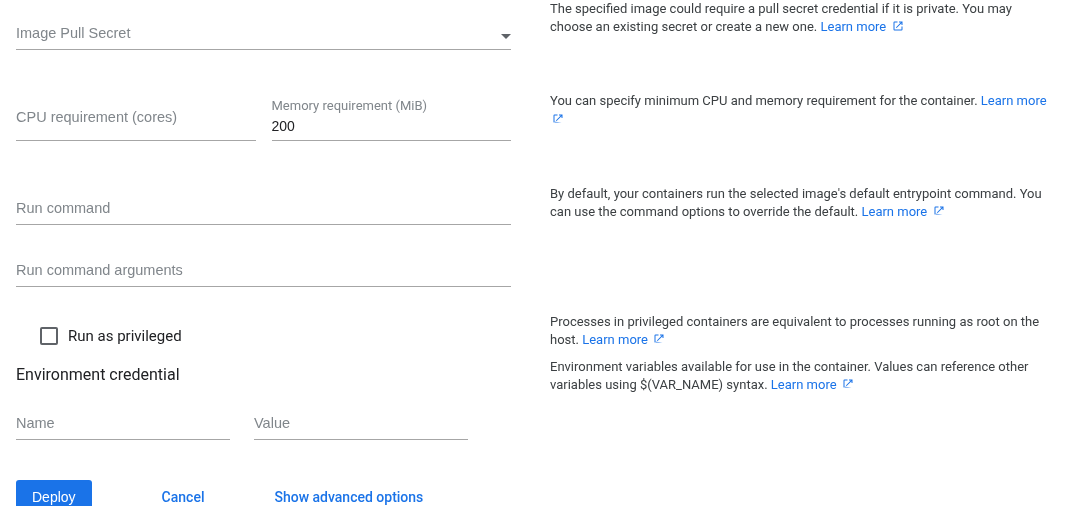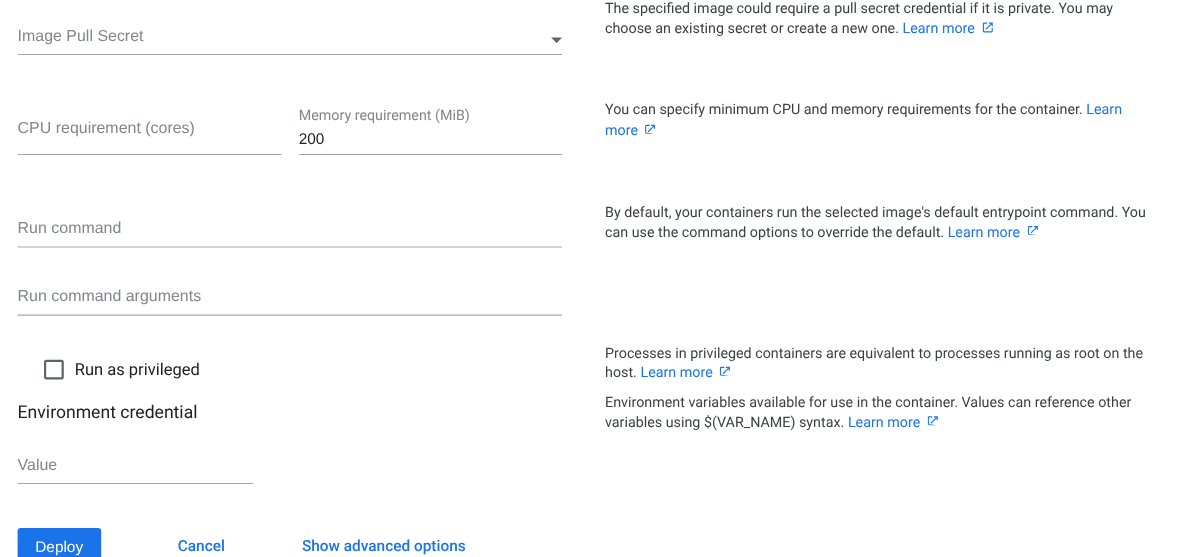--- a/index.html
+++ b/index.html
@@ -158,20 +158,23 @@
     </div>
 
     <div class="check-row">
       <div class="checkbox-box"></div>
       <span class="check-label">Run as privileged</span>
     </div>
 
     <div class="env-title">Environment credential</div>
     <div class="env-row">
       <div class="field placeholder-style">
+        <input type="text" placeholder="Name" style="">
+      </div>
+      <div class="field placeholder-style">
         <input type="text" placeholder="Value" style="">
       </div>
     </div>
 
     <div class="footer">
       <button class="btn-primary">Deploy</button>
       <span class="link-btn">Cancel</span>
       <span class="link-btn">Show advanced options</span>
     </div>
 
@@ -182,21 +185,21 @@
       <span>The specified image could require a pull secret credential if it is private. You may choose an existing secret or create a new one.</span>
       <a class="learn-more">
         <span>Learn more</span>
         <span class="ext-icon"><svg viewBox="0 0 24 24">
               <path d="M14 3v2h3.59L7.76 14.83l1.41 1.41L19 6.41V10h2V3h-7zM19 19H5V5h6V3H5a2 2 0 0 0-2 2v14a2 2 0 0 0 2 2h14a2 2 0 0 0 2-2v-6h-2v6z"></path>
             </svg></span>
       </a>
     </div>
 
     <div class="desc-block" style="margin-bottom: 56px;">
-      <span>You can specify minimum CPU and memory requirements for the container.</span>
+      <span>You can specify minimum CPU and memory requirement for the container.</span>
       <a class="learn-more">
         <span>Learn more</span>
         <span class="ext-icon"><svg viewBox="0 0 24 24">
               <path d="M14 3v2h3.59L7.76 14.83l1.41 1.41L19 6.41V10h2V3h-7zM19 19H5V5h6V3H5a2 2 0 0 0-2 2v14a2 2 0 0 0 2-2v-6h-2v6z"></path>
             </svg></span>
       </a>
     </div>
 
     <div class="desc-block" style="margin-bottom: 92px;">
       <span>By default, your containers run the selected image's default entrypoint command. You can use the command options to override the default.</span>

